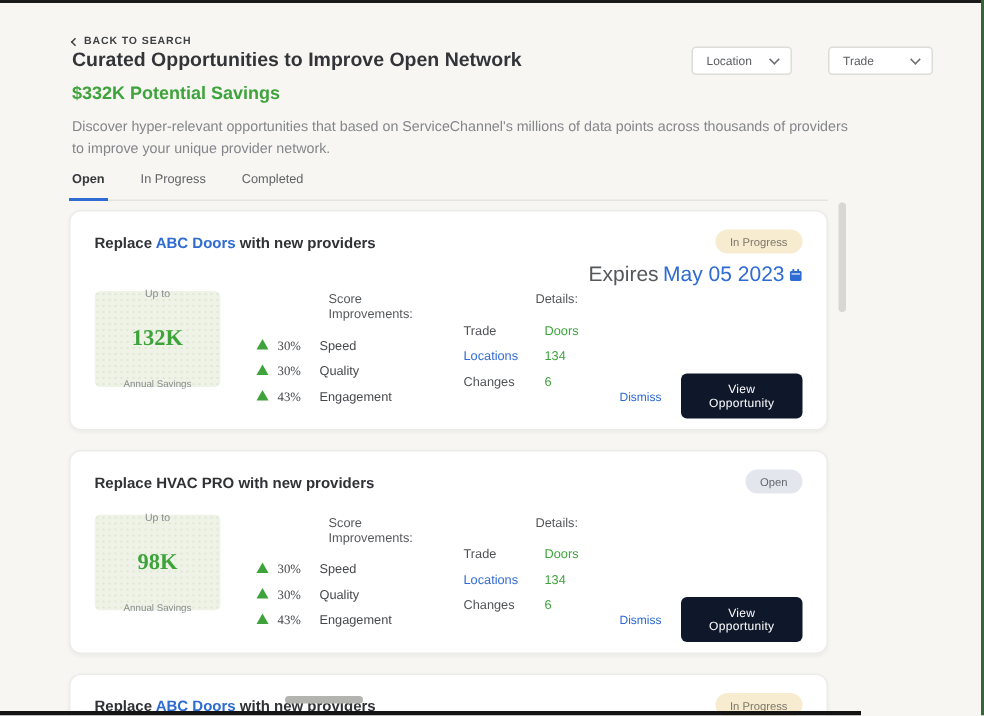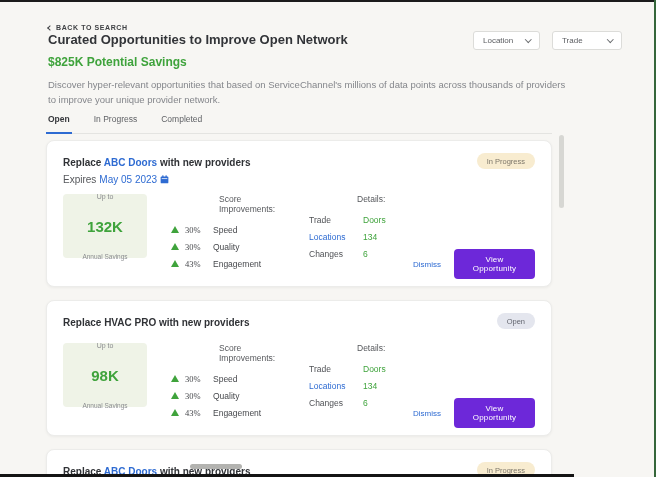--- a/index.html
+++ b/index.html
@@ -17,21 +17,21 @@
 
   
   .back-link { position:absolute; left:48px; top:24px; display:flex; align-items:center; gap:4px;
     font-size:7px; font-weight:bold; letter-spacing:.6px; color:#3f4144; cursor:pointer; }
   .chev-left { width:4px; height:4px; border-left:1.4px solid #3f4144; border-bottom:1.4px solid #3f4144;
     transform:rotate(45deg); display:inline-block; }
   .page-title { position:absolute; left:48px; top:32px; font-size:13px; font-weight:bold; color:#323438; }
   .savings-headline { position:absolute; left:48px; top:55px; font-size:12px; font-weight:bold; color:#3fa33c; }
   .page-desc { position:absolute; left:48px; top:77px; width:520px; font-size:9.5px; line-height:1.6; color:#84868b; }
 
-  .filters { position:absolute; top:31px; right:34px; display:flex; gap:12px; }
+  .filters { position:absolute; top:31px; right:34px; display:flex; gap:24px; }
   .filter-btn { height:19px; background:#fff; border:1px solid #dcdcd9; border-radius:3px;
     display:flex; align-items:center; justify-content:space-between; padding:0 9px;
     font-size:8px; color:#5b5d61; cursor:pointer; }
   .filter-btn.w1 { width:67px; } .filter-btn.w2 { width:70px; } .filter-btn.w3 { width:81px; }
   .chev-down { width:4.5px; height:4.5px; border-right:1.3px solid #6b6d70; border-bottom:1.3px solid #6b6d70;
     transform:rotate(45deg); display:inline-block; margin-top:-2px; margin-left:6px; }
 
   
   .tabs { position:absolute; left:46px; top:110px; width:506px; display:flex; gap:20px;
     border-bottom:1px solid #e4e4e1; }
@@ -42,48 +42,48 @@
   .cards { position:absolute; left:46px; top:140px; width:506px; display:flex; flex-direction:column; gap:13px; }
   .card { background:#fff; border:1px solid #ececea; border-radius:8px;
     box-shadow:0 1px 3px rgba(0,0,0,.05); padding:12px 16px 14px; }
   .card-top { display:flex; align-items:center; }
   .card-title { font-size:10px; font-weight:bold; color:#303236; padding-top:2px; }
   .provider-link { color:#2e6bd2; cursor:pointer; }
   .provider-plain { color:#303236; }
   .badge { margin-left:auto; font-size:7.5px; padding:3.5px 10px; border-radius:10px; white-space:nowrap; }
   .badge.in-progress { background:#f8ecd0; color:#7d776a; }
   .badge.open { background:#e4e6ee; color:#63666f; }
-  .expires-row { text-align:left; margin-top:5px; font-size:10px; color:#55575b; height:12px; }
+  .expires-row { text-align:right; margin-top:5px; font-size:14px; color:#55575b; height:12px; }
   .expires-date { color:#2e6bd2; margin-left:3px; }
   .cal-icon { display:inline-block; vertical-align:-1px; margin-left:3px; }
 
   .card-body { display:flex; margin-top:8px; }
   .card-body.no-expires { margin-top:14px; }
   .savings-box { width:84px; height:64px; border-radius:4px; background-color:#eff3e7;
     background-image:radial-gradient(#dfe7d2 .6px, transparent .7px); background-size:4px 4px;
     display:flex; flex-direction:column; align-items:center; justify-content:center; flex:none; }
   .savings-upto { font-size:7px; color:#8a8c8f; }
-  .savings-amount { font-size:15px; font-weight:bold; color:#3fa33c; margin:18px 0; }
+  .savings-amount { font-size:15px; font-weight:bold; color:#3fa33c; margin:18px 0;font-family:Liberation Serif, serif; }
   .savings-caption { font-size:6.5px; color:#8a8c8f; }
 
   .score-block { margin-left:24px; width:128px; flex:none; }
   .block-header { font-size:8.5px; color:#56585c; margin-bottom:7px;margin-left:48px; }
   .score-row { display:flex; align-items:center; height:17px; font-size:8.5px; color:#46484c; }
   .tri-up { width:0; height:0; border-left:4px solid transparent; border-right:4px solid transparent;
     border-bottom:7px solid #3fa33c; margin-right:6px; flex:none; }
   .score-pct { width:28px;font-family:Liberation Serif, serif; }
   .details-block { margin-left:10px; width:104px; flex:none; }
   .detail-row { display:flex; align-items:center; height:17px; font-size:8.5px; }
   .detail-label { width:54px; color:#505256; }
   .detail-label.link { color:#2e6bd2; cursor:pointer; }
   .detail-value { color:#3fa33c; }
 
   .actions { margin-left:auto; align-self:flex-end; display:flex; align-items:center; gap:13px; margin-bottom:-7px; }
   .dismiss-link { font-size:8px; color:#2e6bd2; cursor:pointer; }
-  .view-btn { background:#6d28d9; color:#fff; font-size:8px; border:none; border-radius:4px;
+  .view-btn { background:#0f172a; color:#fff; font-size:8px; border:none; border-radius:4px;
     padding:6px 13px; cursor:pointer; letter-spacing:.2px; }
 
   .scrollbar-thumb { position:absolute; left:559px; top:135px; width:5px; height:73px;
     background:#d7d7d3; border-radius:3px; z-index:8; }
   .scrub-bar { position:absolute; left:190px; top:464px; width:52px; height:5px;
     background:#b3b3b0; border-radius:3px; z-index:8; }
 </style>
 </head>
 <body>
 
@@ -102,21 +102,21 @@
   <div class="filter-btn w1">
     <span>Location</span>
     <span class="chev-down"></span>
   </div>
   <div class="filter-btn w2">
     <span>Trade</span>
     <span class="chev-down"></span>
   </div>
 </div>
 
-<div class="savings-headline">$825K Potential Savings</div>
+<div class="savings-headline">$332K Potential Savings</div>
 <p class="page-desc">Discover hyper-relevant opportunities that based on ServiceChannel's millions of data points across thousands of providers to improve your unique provider network.</p>
 
 <nav class="tabs">
   <div class="tab active">Open</div>
   <div class="tab">In Progress</div>
   <div class="tab">Completed</div>
 </nav>
 
 <main class="cards">
 

